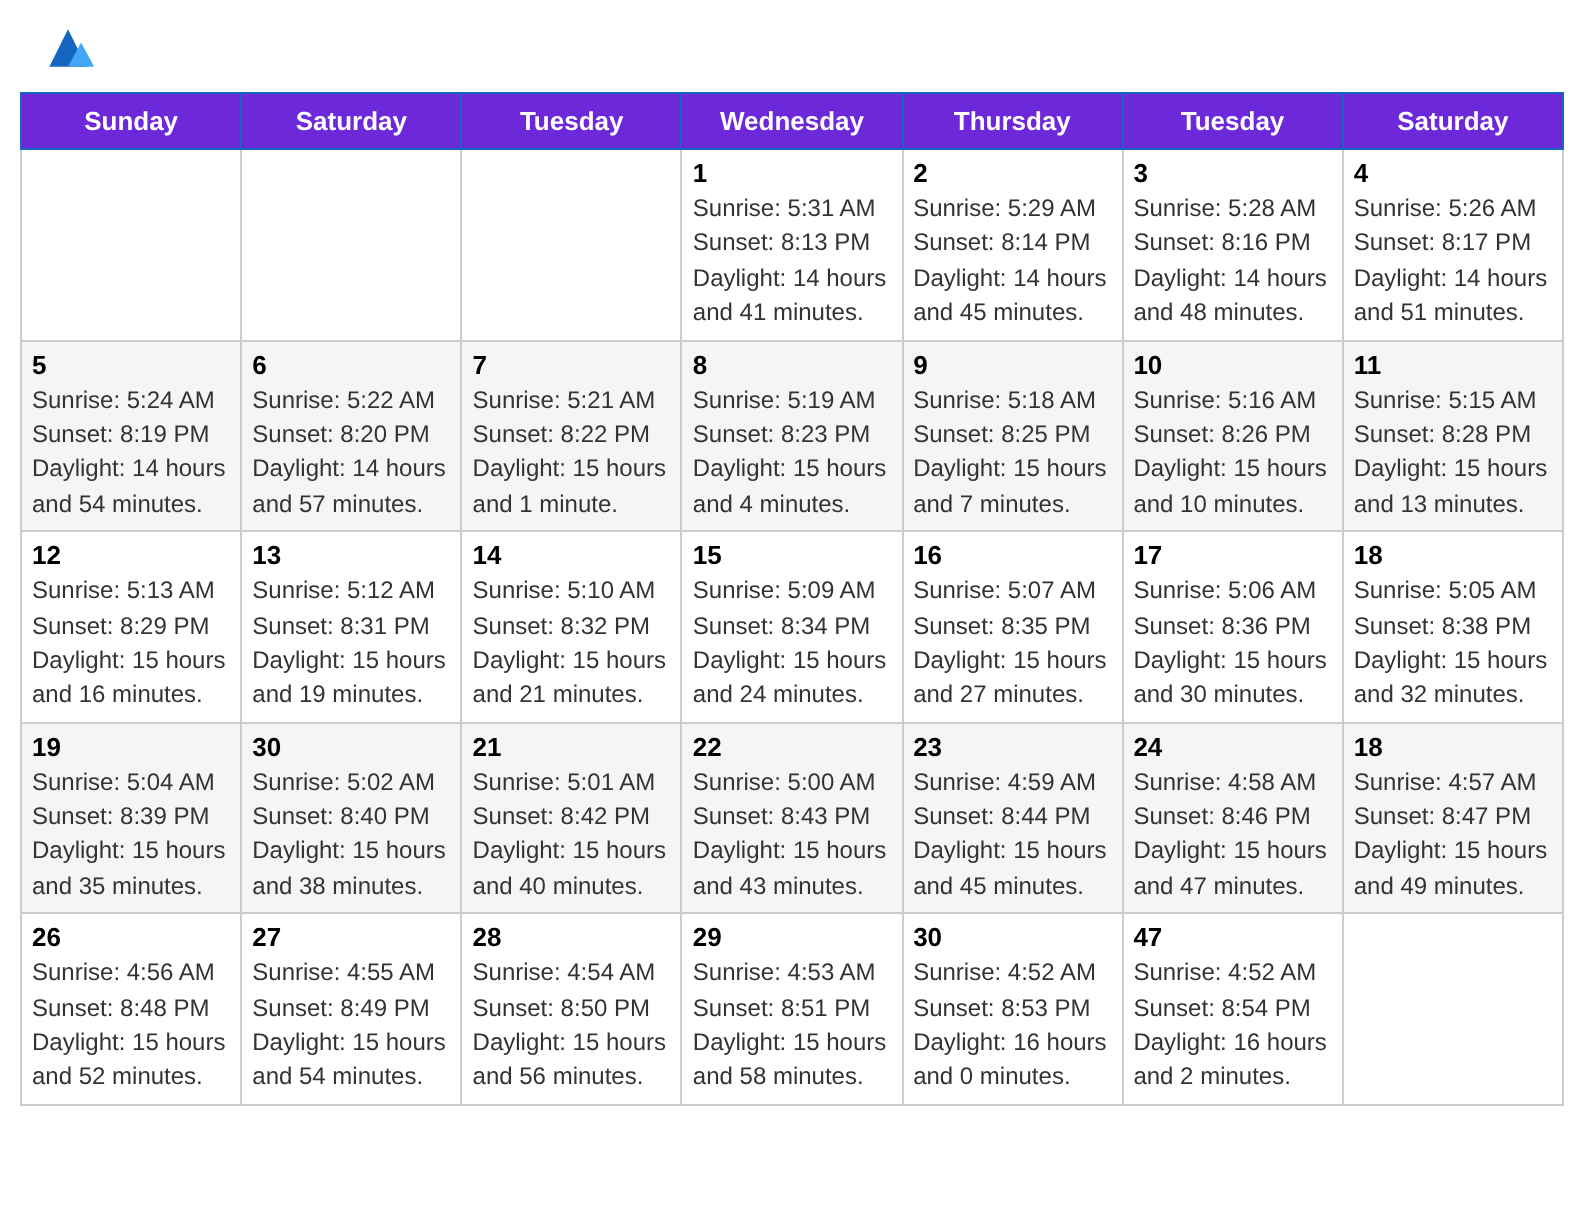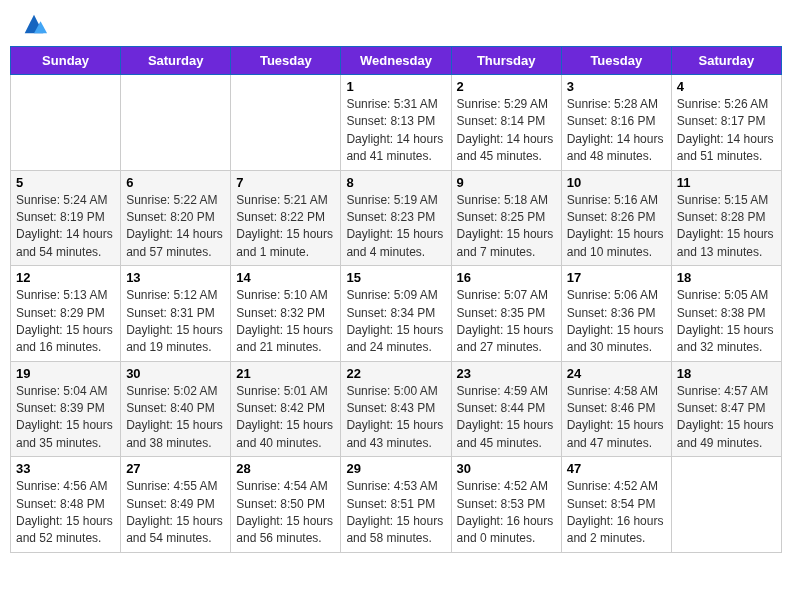--- a/index.html
+++ b/index.html
@@ -233,21 +233,21 @@
           <span class="day-num">24</span>
           <div class="day-info">Sunrise: 4:58 AM<br>Sunset: 8:46 PM<br>Daylight: 15 hours<br>and 47 minutes.</div>
         </td>
         <td>
           <span class="day-num">18</span>
           <div class="day-info">Sunrise: 4:57 AM<br>Sunset: 8:47 PM<br>Daylight: 15 hours<br>and 49 minutes.</div>
         </td>
       </tr>
       <tr>
         <td>
-          <span class="day-num">33</span>
+          <span class="day-num">26</span>
           <div class="day-info">Sunrise: 4:56 AM<br>Sunset: 8:48 PM<br>Daylight: 15 hours<br>and 52 minutes.</div>
         </td>
         <td>
           <span class="day-num">27</span>
           <div class="day-info">Sunrise: 4:55 AM<br>Sunset: 8:49 PM<br>Daylight: 15 hours<br>and 54 minutes.</div>
         </td>
         <td>
           <span class="day-num">28</span>
           <div class="day-info">Sunrise: 4:54 AM<br>Sunset: 8:50 PM<br>Daylight: 15 hours<br>and 56 minutes.</div>
         </td>

